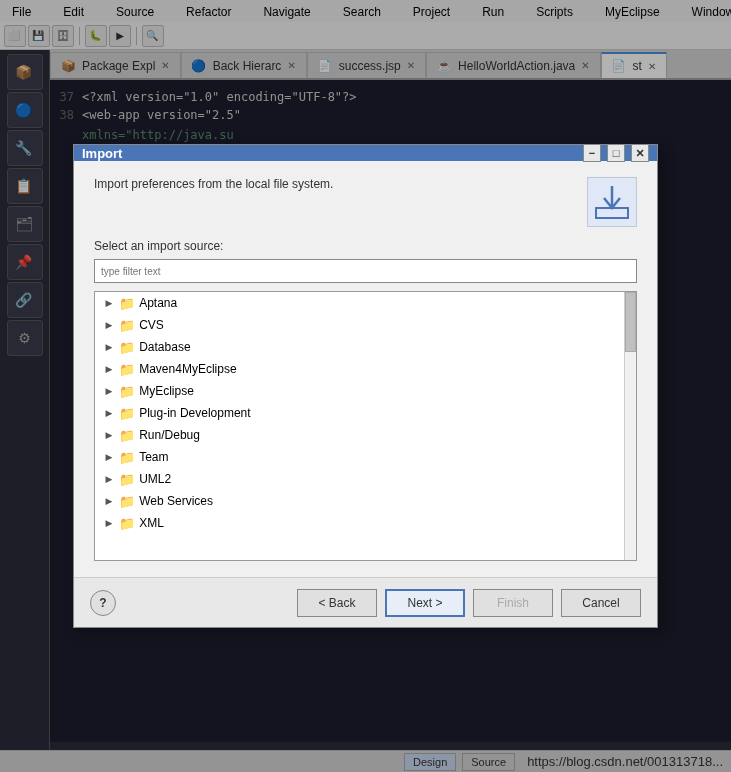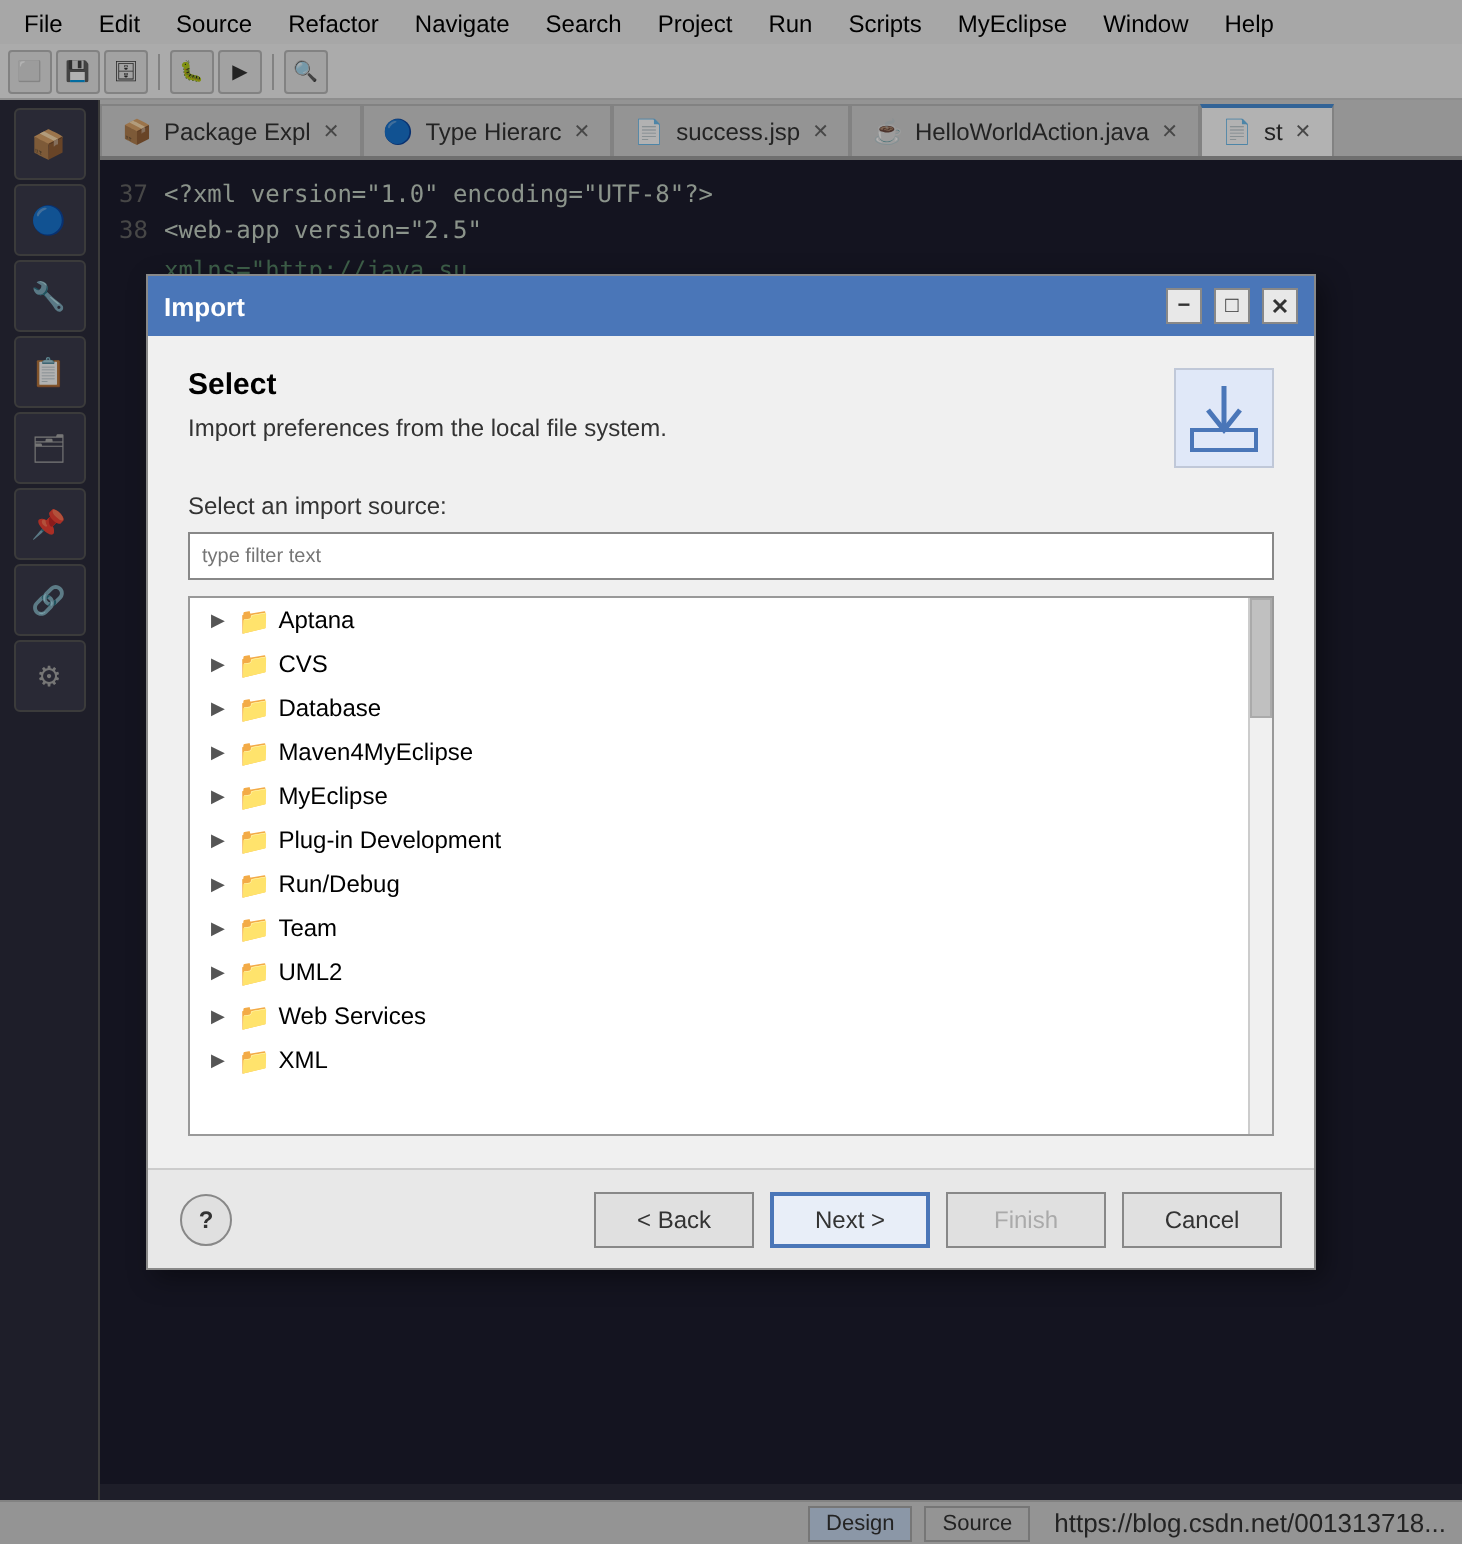--- a/index.html
+++ b/index.html
@@ -22,21 +22,21 @@
     }
 
     
     .menu-bar {
       position: absolute;
       top: 0; left: 0; right: 0;
       height: 22px;
       background: #f0f0f0;
       display: flex;
       align-items: center;
-      gap: 10px;
+      gap: 24px;
       padding: 12px 8px;
       font-size: 12px;
       color: #000;
       border-bottom: 1px solid #ccc;
     }
     .menu-item {
       cursor: pointer;
       padding: 0 4px;
     }
 
@@ -180,21 +180,21 @@
     }
     .dialog {
       width: 585px;
       background: #f0f0f0;
       border: 1px solid #888;
       box-shadow: 4px 4px 12px rgba(0,0,0,0.4);
       display: flex;
       flex-direction: column;
     }
     .dialog-titlebar {
-      height: 30px;
+      height: 16px;
       background: #4a76b8;
       display: flex;
       align-items: center;
       justify-content: space-between;
       padding: 0 8px;
       color: #fff;
       font-size: 13px;
       font-weight: 600;
     }
     .dialog-titlebar-controls {
@@ -389,21 +389,21 @@
 </div>
 
 <div class="tab-bar">
   <div class="tab">
     <span>📦</span>
     <span>Package Expl</span>
     <span class="tab-close">✕</span>
   </div>
   <div class="tab">
     <span>🔵</span>
-    <span>Type Hierarc</span>
+    <span>Back Hierarc</span>
     <span class="tab-close">✕</span>
   </div>
   <div class="tab">
     <span>📄</span>
     <span>success.jsp</span>
     <span class="tab-close">✕</span>
   </div>
   <div class="tab">
     <span>☕</span>
     <span>HelloWorldAction.java</span>
@@ -466,21 +466,20 @@
       <div class="dialog-titlebar-controls">
         <div class="dialog-ctrl-btn">−</div>
         <div class="dialog-ctrl-btn">□</div>
         <div class="dialog-ctrl-btn">✕</div>
       </div>
     </div>
 
     <div class="dialog-body">
       <div class="dialog-header">
         <div>
-          <div class="dialog-title-text">Select</div>
           <div class="dialog-subtitle">Import preferences from the local file system.</div>
         </div>
         <div class="dialog-icon">
 
           <svg width="40" height="40" viewBox="0 0 40 40">
             <rect x="4" y="26" width="32" height="10" fill="none" stroke="#4a76b8" stroke-width="2"></rect>
             <line x1="20" y1="4" x2="20" y2="24" stroke="#4a76b8" stroke-width="2.5"></line>
             <polyline points="12,16 20,26 28,16" fill="none" stroke="#4a76b8" stroke-width="2.5"></polyline>
           </svg>
         </div>

